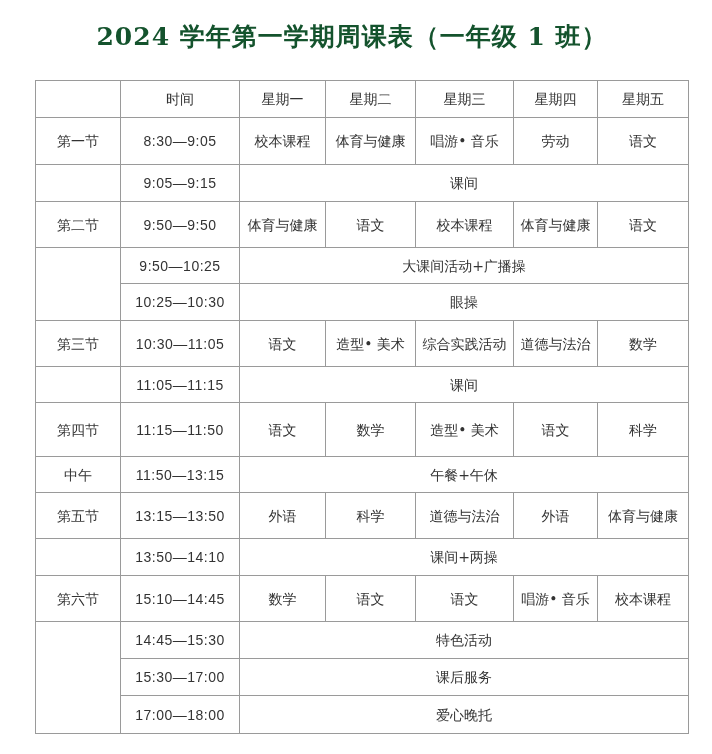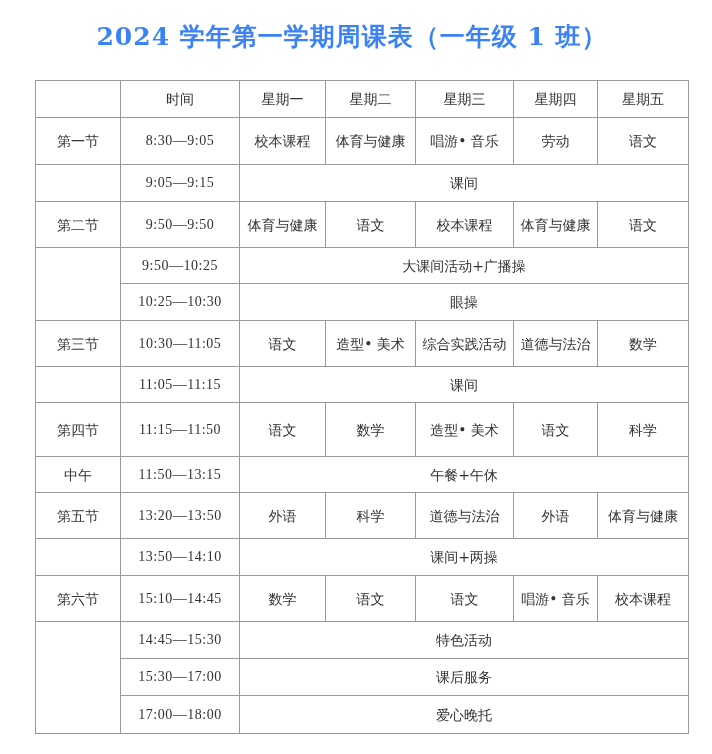--- a/index.html
+++ b/index.html
@@ -1,24 +1,24 @@
 <!DOCTYPE html>
 <html><head>
 <meta charset="utf-8">
 <style>
   html, body { margin: 0; padding: 0; background: #ffffff; }
   body { width: 712px; height: 754px; position: relative; overflow: hidden;
          font-family: "DejaVu Serif", "Liberation Serif", serif; color: #2a2a2a; }
   .title { position: absolute; left: 0; top: 20px; width: 704px; text-align: center;
-           font-size: 25px; font-weight: bold; color: #3b82f6; letter-spacing: 1px; }
+           font-size: 25px; font-weight: bold; color: #14532d; letter-spacing: 1px; }
   table.sched { position: absolute; left: 35px; top: 80px; width: 653px;
                 border-collapse: collapse; table-layout: fixed; }
   table.sched td { border: 1.5px solid #9a9a9a; text-align: center; vertical-align: middle;
                    font-size: 14px; line-height: 20px; padding: 0 4px; color: #333; }
-  .mono { font-family: Liberation Serif, serif; font-size: 14px; letter-spacing: 0.5px; }
+  .mono { font-family: Liberation Sans, sans-serif; font-size: 14px; letter-spacing: 0.5px; }
 </style>
 </head>
 <body>
 
 <div class="title">2024 学年第一学期周课表（一年级 1 班）</div>
 
 <table class="sched">
   <colgroup>
     <col style="width:85px">
       <col style="width:119px">
@@ -103,21 +103,21 @@
     </tr>
 
     <tr style="height:36px">
       <td>中午</td>
       <td class="mono">11:50—13:15</td>
       <td colspan="5">午餐+午休</td>
     </tr>
 
     <tr style="height:46px">
       <td>第五节</td>
-      <td class="mono">13:20—13:50</td>
+      <td class="mono">13:15—13:50</td>
       <td>外语</td>
       <td>科学</td>
       <td>道德与法治</td>
       <td>外语</td>
       <td>体育与健康</td>
     </tr>
 
     <tr style="height:37px">
       <td></td>
       <td class="mono">13:50—14:10</td>

